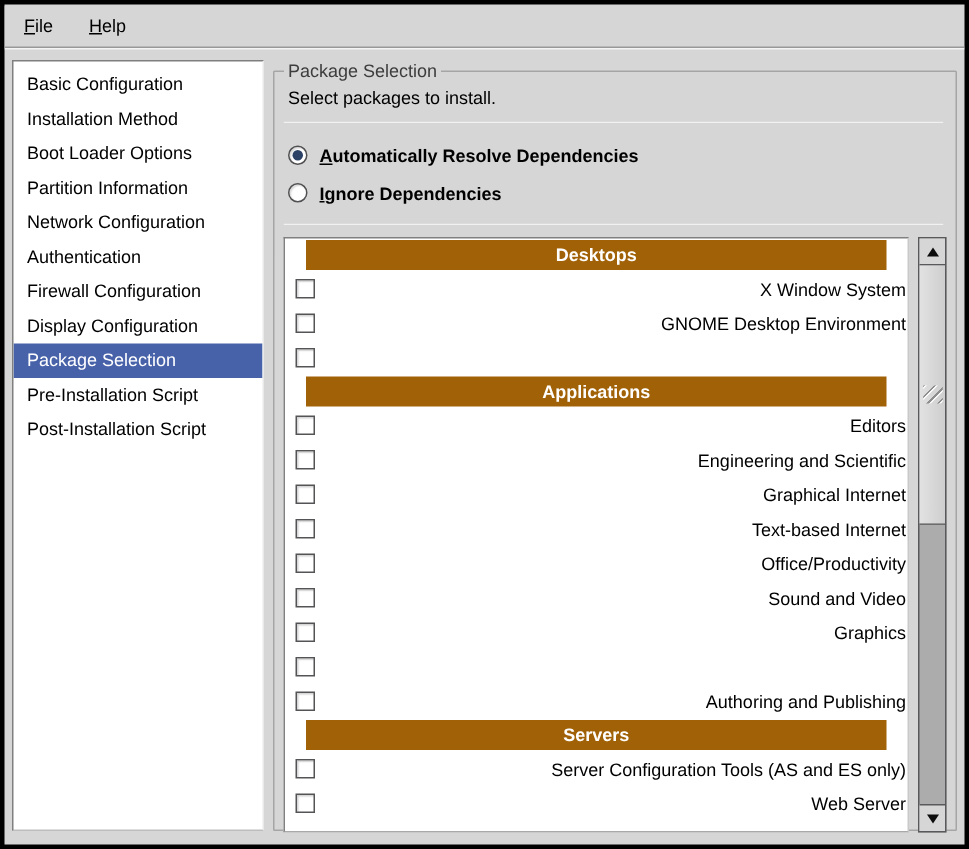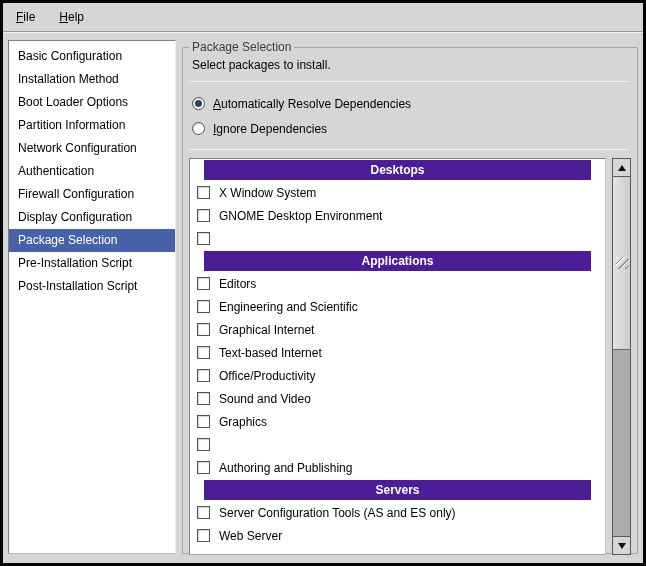--- a/index.html
+++ b/index.html
@@ -35,34 +35,34 @@
   legend.frame-title { padding:0 3px; color:#3d3d3d; }
   .instruction { margin:2px 0 9px 3px; }
   .hsep { height:1px; background:#b5b5b5; border-bottom:1px solid #f1f1f1; margin:0 2px 0 0; }
   .radios { margin:9px 0 8px 3px; }
   .radio-row { display:flex; align-items:center; gap:8px; height:25px; cursor:default; }
   .radio {
     width:13px; height:13px; flex:none; border:1px solid #505052; border-radius:50%;
     background:#fff; position:relative; box-shadow:inset 1px 1px 1px rgba(0,0,0,.15);
   }
   .radio.on::after { content:""; position:absolute; inset:2px; border-radius:50%; background:#2c4166; }
-  .radio-label { display:inline-block; }
+  .radio-label { display:inline-block;font-weight:bold; }
   .sep2 { margin-top:2px; }
   
   .list-area { display:flex; margin-top:8px; height:397px; }
   .pkg-list {
     flex:1; background:#fff; padding:1px; overflow:hidden;
     border:1px solid #808080; border-right-color:#c9c9c9; border-bottom-color:#a9a9a9;
   }
   .pkg-header {
-    height:20px; line-height:20px; background:#4c1d95; color:#fff;
+    height:20px; line-height:20px; background:#a16207; color:#fff;
     font-weight:bold; text-align:center; margin:1px 13px; cursor:default;
   }
   .pkg-header:first-child { margin-top:0; }
-  .pkg-row { height:23px; display:flex; align-items:center; gap:9px; padding-left:6px; cursor:default; }
+  .pkg-row { height:23px; display:flex; align-items:center; gap:9px; padding-left:6px; cursor:default;justify-content:space-between; }
   .checkbox {
     width:13px; height:13px; flex:none; background:#fff;
     border:1px solid #545456; box-shadow:inset 1px 1px 1px rgba(0,0,0,.18);
   }
   
   .scrollbar {
     width:19px; flex:none; margin-left:6px; display:flex; flex-direction:column;
     background:#acacac; border:1px solid #59595b;
   }
   .sb-btn { height:18px; flex:none; background:#d6d6d6; display:flex; align-items:center; justify-content:center; }

